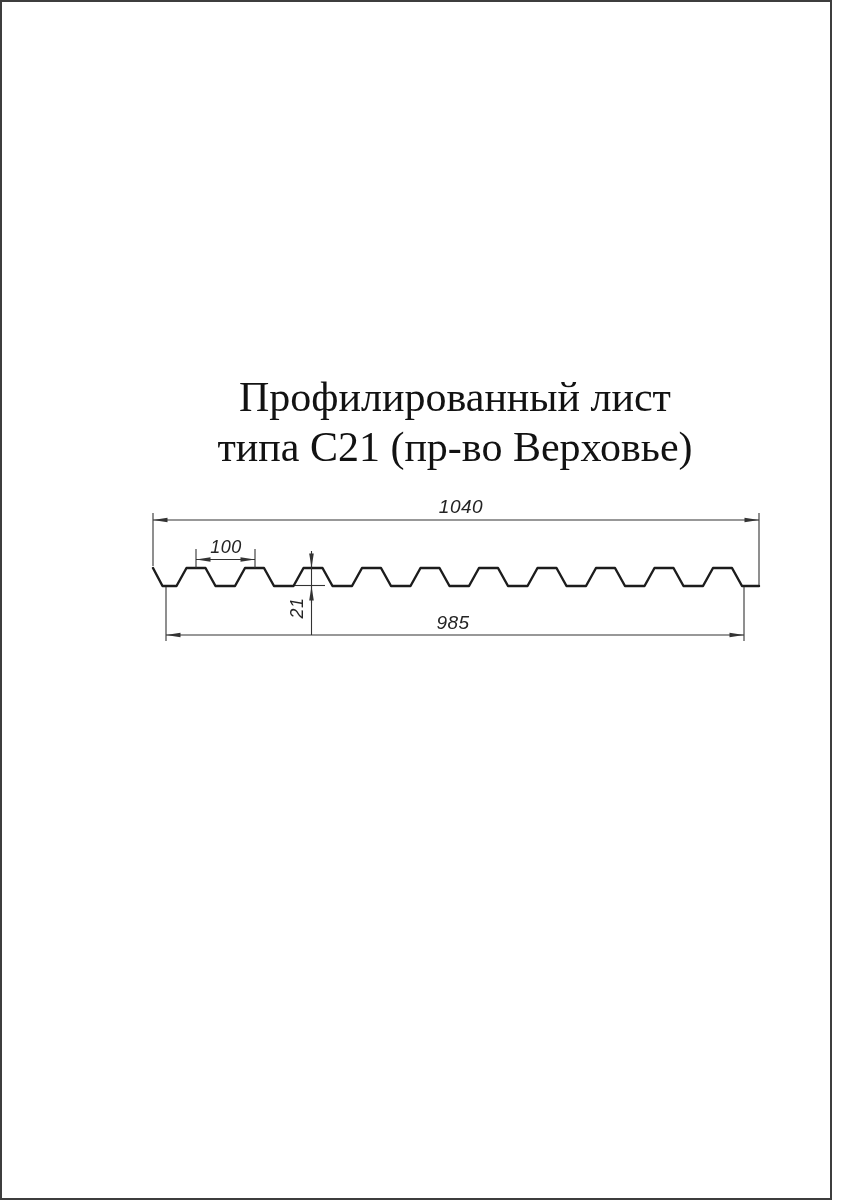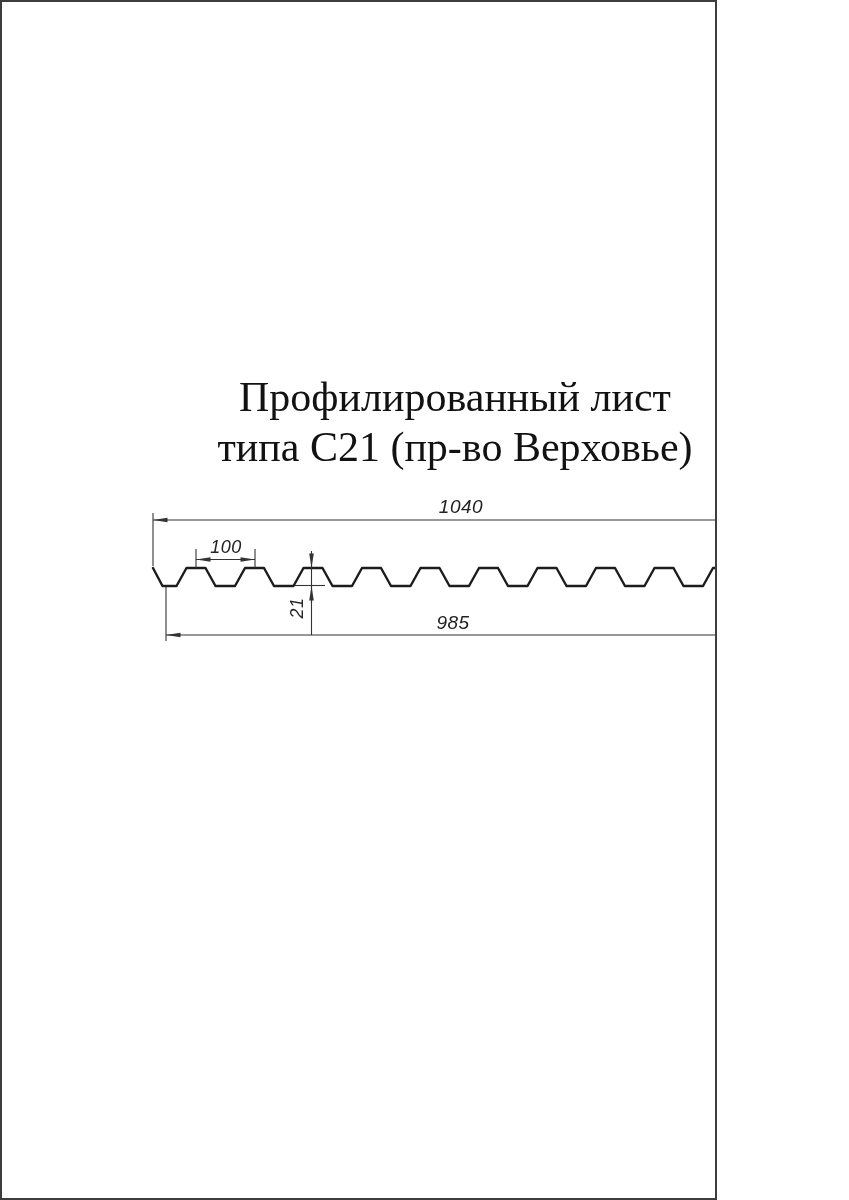--- a/index.html
+++ b/index.html
@@ -1,18 +1,18 @@
 <!DOCTYPE html>
 <html><head>
 <meta charset="utf-8">
 <style>
   html,body{margin:0;padding:0;background:#ffffff;}
   .page{
     position:relative;
-    width:717px;height:1200px;
+    width:832px;height:1200px;
     background:#ffffff;
     box-sizing:border-box;
     border:2px solid #3d3d3d;
     overflow:hidden;
     font-family:"Liberation Serif", serif;
   }
   .title-block{
     position:absolute;
     top:370px;left:57px;width:792px;
     text-align:center;

